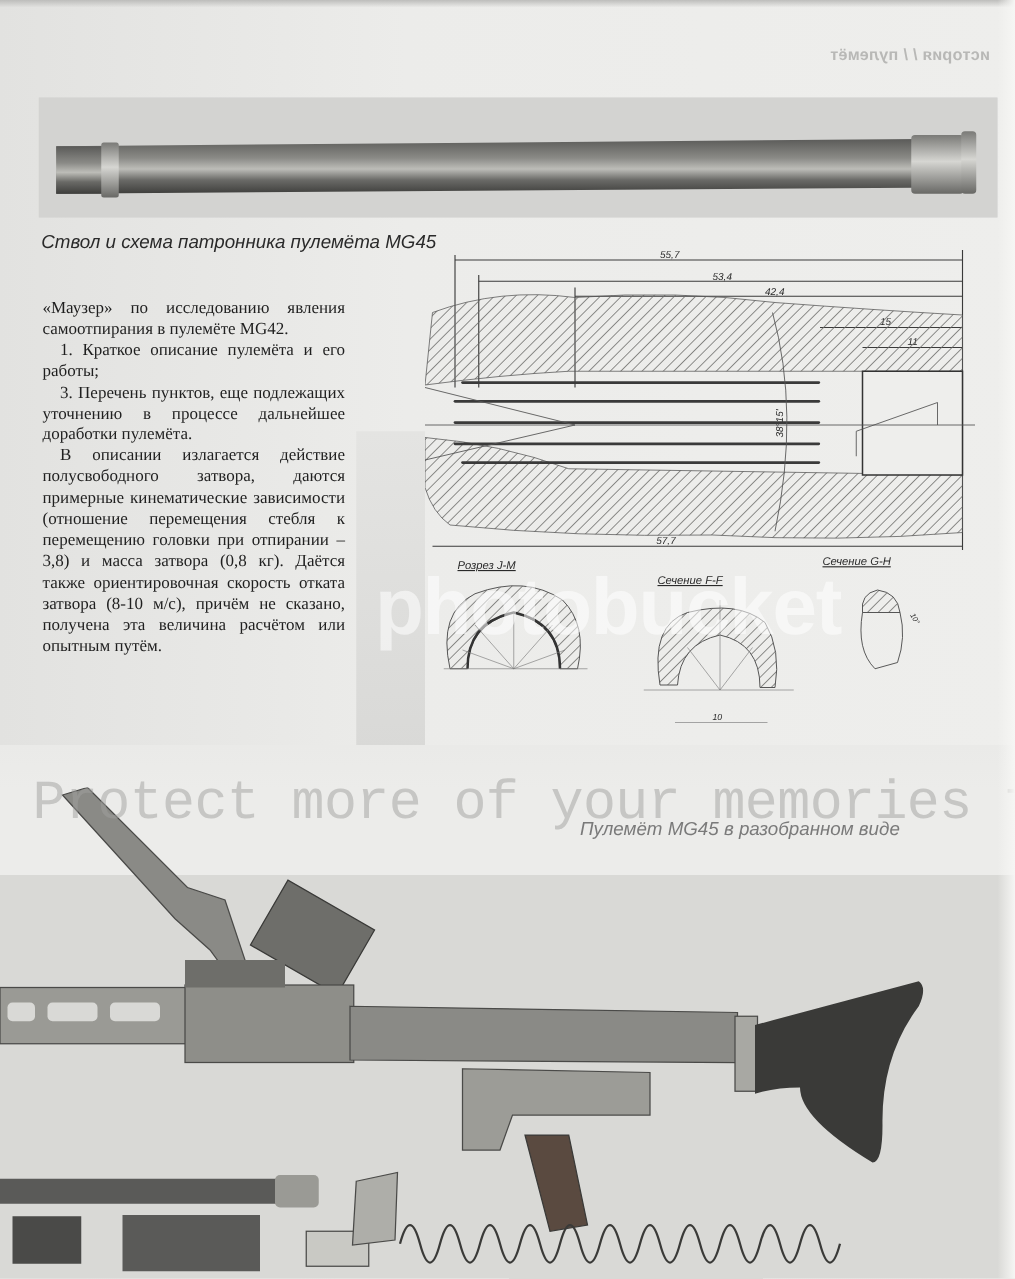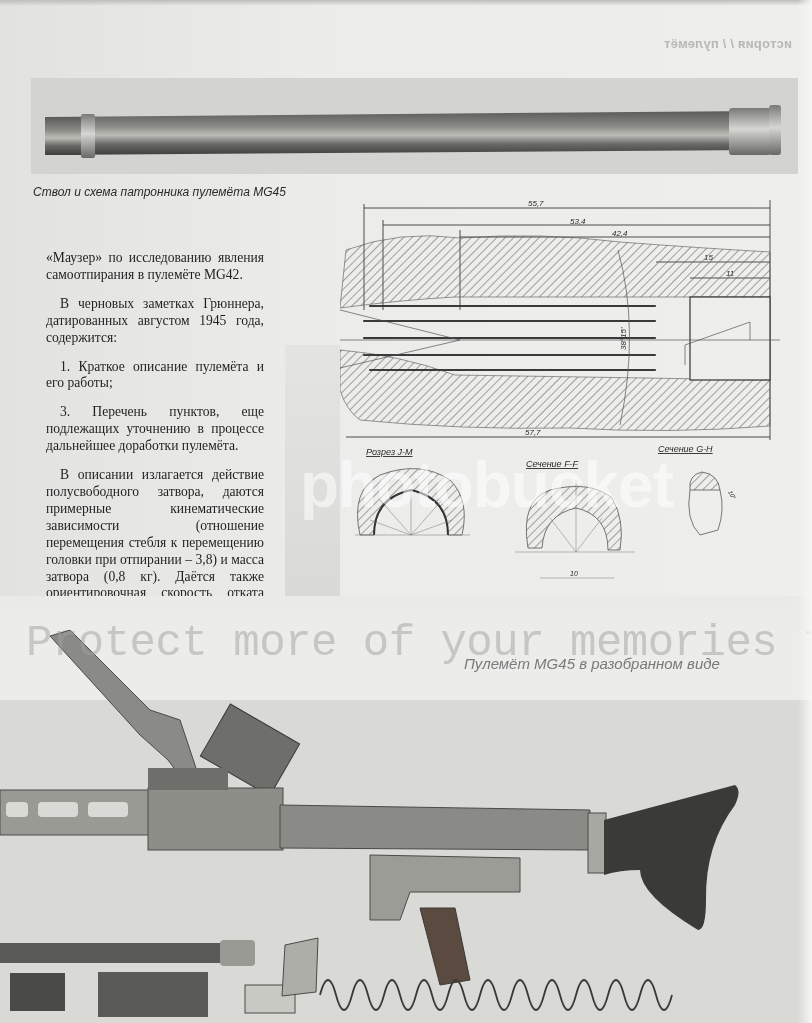--- a/index.html
+++ b/index.html
@@ -15,29 +15,29 @@
     font-family: "Liberation Sans", sans-serif; font-size: 13px; font-weight: bold;
     color: #b8b8b6; transform: scaleX(-1); letter-spacing: 0.2px;
   }
   .barrel-photo {
     position: absolute; left: 31px; top: 78px; width: 767px; height: 96px;
     background: #d4d4d2;
   }
   .barrel-photo svg { width: 100%; height: 100%; display: block; }
   .caption {
     position: absolute; font-family: "Liberation Sans", sans-serif; font-style: italic;
-    font-size: 12px; color: #2a2a2a;
+    font-size: 15px; color: #2a2a2a;
   }
   .caption-top { left: 33px; top: 185px; }
   .caption-bottom { left: 464px; top: 655px; color: #7a7a7a; font-size: 15px; }
   .text-col {
     position: absolute; left: 34px; top: 238px; width: 242px;
     font-size: 13.6px; line-height: 16.9px; color: #1f1f1f; text-align: justify;
   }
-  .text-col p { margin: 12px; }
+  .text-col p { margin: 0; }
   .text-col .indent { text-indent: 14px; }
   .drawing {
     position: absolute; left: 340px; top: 190px; width: 442px; height: 400px; text-align: right;
   }
   .drawing svg { width: 100%; height: 100%; display: block; }
   .grey-band {
     position: absolute; left: 285px; top: 345px; width: 55px; height: 255px;
     background: linear-gradient(180deg, #e4e4e2, #d9d9d7);
   }
   .lower-band {
@@ -89,21 +89,20 @@
       <rect x="50" y="36" width="14" height="44" rx="2" fill="url(#sleeve)"></rect>
       <rect x="698" y="30" width="42" height="47" rx="3" fill="url(#sleeve)"></rect>
       <rect x="738" y="27" width="12" height="50" rx="3" fill="url(#sleeve)"></rect>
     </svg>
   </div>
 
   <div class="caption caption-top">Ствол и схема патронника пулемёта MG45</div>
 
   <div class="text-col">
     <p>«Маузер» по исследованию явления самоотпирания в пулемёте MG42.</p>
-    <p class="indent">В черновых заметках Грюннера, датированных августом 1945 года, содержится:</p>
     <p class="indent">1. Краткое описание пулемёта и его работы;</p>
     <p class="indent">3. Перечень пунктов, еще подлежащих уточнению в процессе дальнейшее доработки пулемёта.</p>
     <p class="indent">В описании излагается действие полусвободного затвора, даются примерные кинематические зависимости (отношение перемещения стебля к перемещению головки при отпирании – 3,8) и масса затвора (0,8 кг). Даётся также ориентировочная скорость отката затвора (8-10 м/с), причём не сказано, получена эта величина расчётом или опытным путём.</p>
   </div>
 
   <div class="grey-band"></div>
 
   <div class="drawing">
     <svg viewBox="0 0 442 400" font-family="Liberation Sans, sans-serif" font-style="italic">
       <defs>

